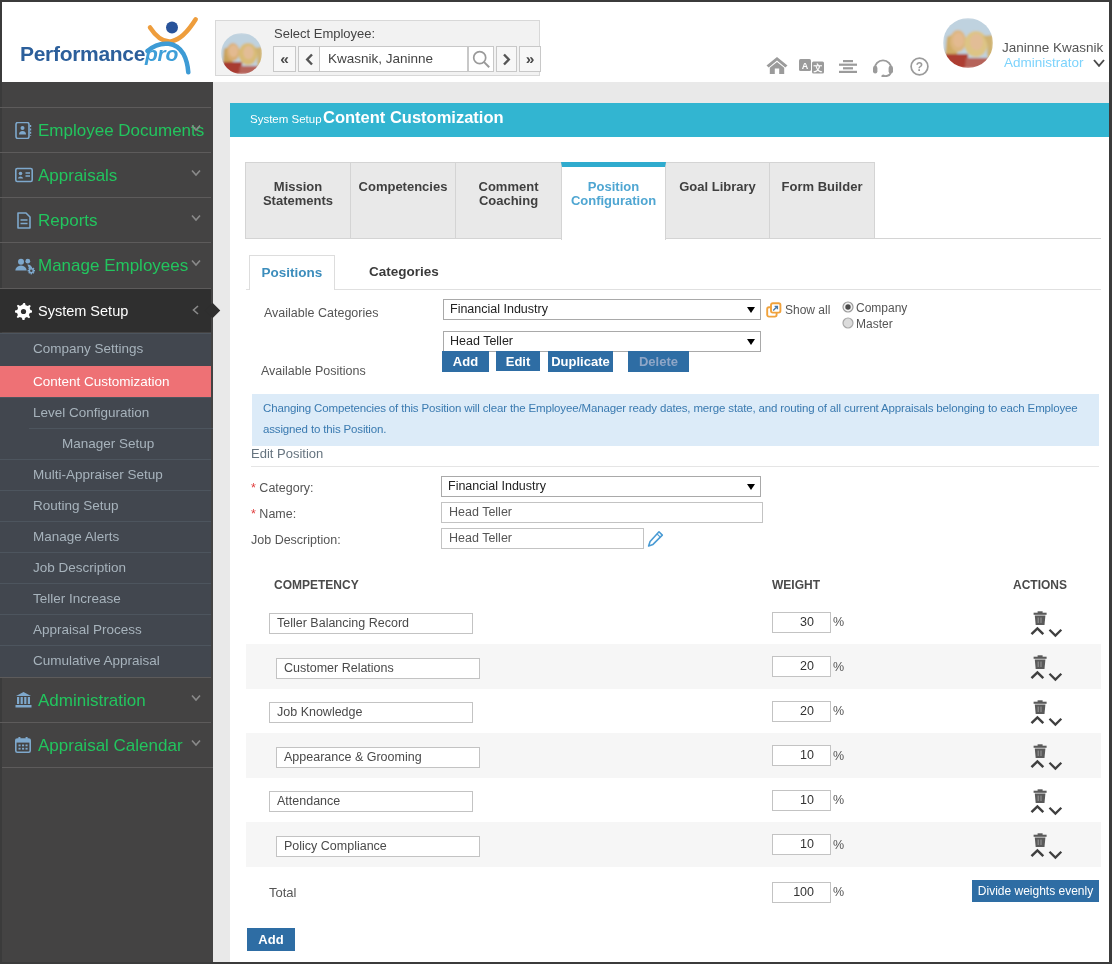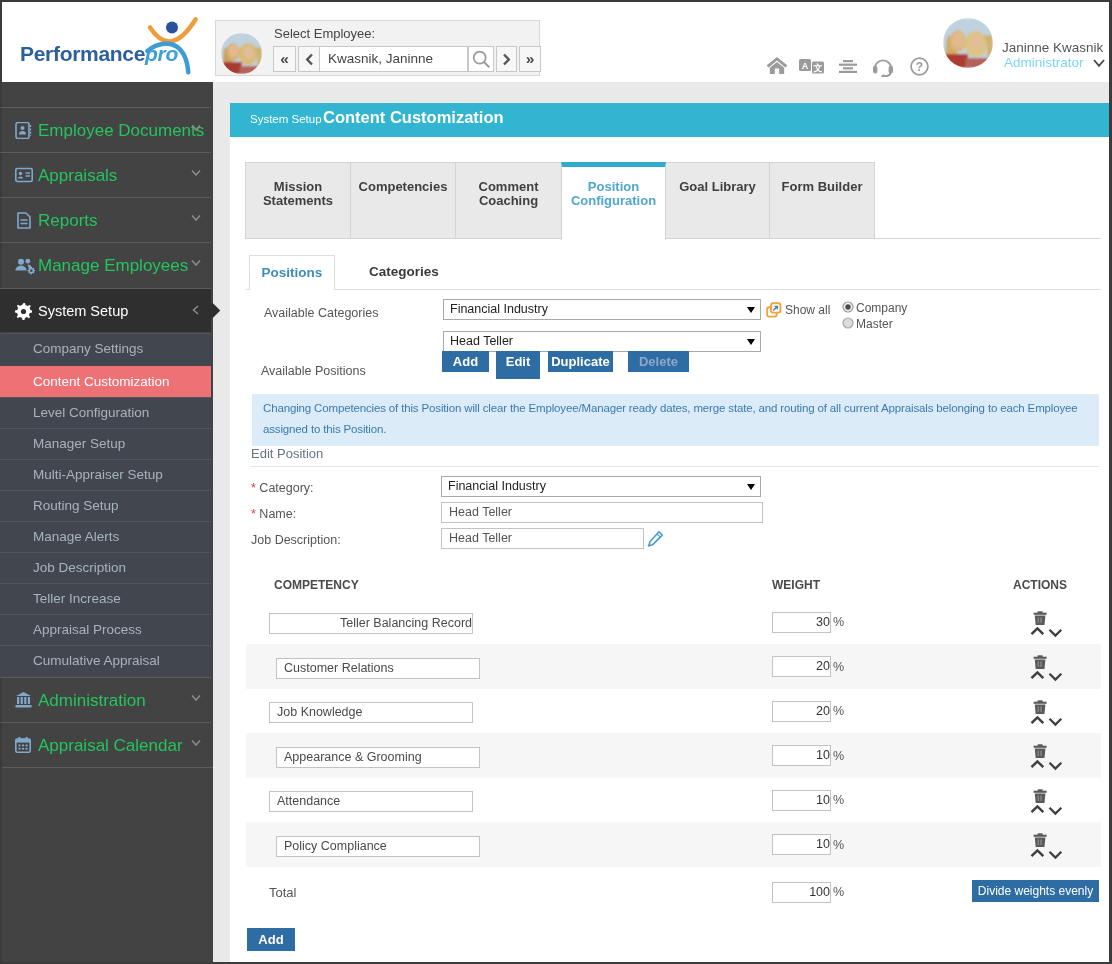--- a/index.html
+++ b/index.html
@@ -67,21 +67,21 @@
 
 #editpos { left:251px; top:446px; font-size:13px; font-weight:normal; color:#66747f; }
 #edithr { left:251px; top:466px; width:848px; height:1px; background:#e5e5e5; }
 
 .red { color:#e03c3c; }
 
 .thead { font-size:12px; font-weight:bold; color:#4a4a4a; }
 .rowband { left:246px; width:855px; height:44.5px; }
 .gray { background:#f6f6f6; }
 .cinp { background:#fff; border:1px solid #c3c3c3; font-size:12.5px; color:#4a4a4a; line-height:19px; padding-left:7px; width:204px; height:21px; }
-.winp { background:#fff; border:1px solid #c3c3c3; font-size:12.5px; color:#333; line-height:19px; text-align:right; padding-right:0; width:59px; height:21px; }
+.winp { background:#fff; border:1px solid #c3c3c3; font-size:12.5px; color:#333; line-height:19px; text-align:right; padding-right:16px; width:59px; height:21px; }
 .pct { font-size:12.5px; color:#555; }
 </style>
 </head>
 <body>
 
 <div id="header" class="abs"></div>
 <div id="logo-text" class="abs">Performance<span class="pro">pro</span></div>
 <svg class="abs" style="left:145px; top:14px;" width="55" height="65" viewBox="0 0 55 65">
   <path d="M5,13.4 Q25.8,45 50.7,5.3" stroke="#ee9d3c" stroke-width="4.5" fill="none" stroke-linecap="round"></path>
   <circle cx="27" cy="13.6" r="6" fill="#28539a"></circle>
@@ -251,21 +251,21 @@
 <div id="submenu" class="abs">
   <div class="sitem" style="top:0;">
       <span class="slabel">Company Settings</span>
     </div>
   <div id="redrow">
       <span class="slabel" style="line-height:31px;">Content Customization</span>
     </div>
   <div class="sitem" style="top:64px;">
       <span class="slabel">Level Configuration</span>
     </div>
-  <div class="sitem" style="top:95px;">
+  <div class="sitem" style="top:95px;margin-left:29px;">
       <span class="slabel">Manager Setup</span>
     </div>
   <div class="sitem" style="top:126px;">
       <span class="slabel">Multi-Appraiser Setup</span>
     </div>
   <div class="sitem" style="top:188px;">
       <span class="slabel">Manage Alerts</span>
     </div>
   <div class="sitem" style="top:157px;">
       <span class="slabel">Routing Setup</span>
@@ -349,21 +349,21 @@
   </svg>
 <div class="abs flabel" style="left:856px; top:301px; font-size:12px;">Company</div>
 <svg class="abs" style="left:842px; top:317px;" width="12" height="12" viewBox="0 0 12 12">
     <circle cx="6" cy="6" r="5" stroke="#a8a8a8" stroke-width="1.2" fill="#dcdcdc"></circle>
   </svg>
 <div class="abs flabel" style="left:856px; top:317px; font-size:12px;">Master</div>
 <div class="abs flabel" style="left:261px; top:338px;margin-top:26px;">Available Positions</div>
 <div class="abs sel" style="left:443px; top:331px; width:318px; height:21px;">Head Teller<span class="arr"></span></div>
 
 <div class="abs btn" style="left:442px; top:351px; width:47px; height:21px; line-height:21px;">Add</div>
-<div class="abs btn" style="left:496px; top:351px; width:44px; height:28px; line-height:21px;">Edit</div>
+<div class="abs btn" style="left:496px; top:351px; width:44px; height:20px; line-height:21px;">Edit</div>
 <div class="abs btn" style="left:548px; top:351px; width:65px; height:21px; line-height:21px;">Duplicate</div>
 <div class="abs btn" style="left:628px; top:351px; width:61px; height:21px; line-height:21px; color:#8fa6c7;">Delete</div>
 
 <div id="infobox" class="abs">Changing Competencies of this Position will clear the Employee/Manager ready dates, merge state, and routing of all current Appraisals belonging to each Employee<br>assigned to this Position.</div>
 
 <div id="editpos" class="abs">Edit Position</div>
 <div id="edithr" class="abs"></div>
 
 <div class="abs flabel" style="left:251px; top:481px;"><span class="red">*</span> Category:</div>
 <div class="abs sel" style="left:441px; top:476px; width:320px; height:21px;">Financial Industry<span class="arr"></span></div>
@@ -378,21 +378,21 @@
 
 <div class="abs thead" style="left:274px; top:578px;">COMPETENCY</div>
 <div class="abs thead" style="left:772px; top:578px;">WEIGHT</div>
 <div class="abs thead" style="left:1013px; top:578px;">ACTIONS</div>
 
 <div class="abs rowband" style="top:599.5px;"></div>
 <div class="abs rowband gray" style="top:644px;"></div>
 <div class="abs rowband gray" style="top:733px;"></div>
 <div class="abs rowband gray" style="top:822px;"></div>
 
-<div class="abs cinp" style="left:269px; top:613px;text-align:right;">Teller Balancing Record</div>
+<div class="abs cinp" style="left:269px; top:613px;">Teller Balancing Record</div>
 <div class="abs winp" style="left:772px; top:611.5px;">30</div>
 <div class="abs pct" style="left:833px; top:615px;">%</div>
 
 <div class="abs cinp" style="left:276px; top:657.5px;">Customer Relations</div>
 <div class="abs winp" style="left:772px; top:656px;">20</div>
 <div class="abs pct" style="left:833px; top:659.5px;">%</div>
 
 <div class="abs cinp" style="left:269px; top:702px;">Job Knowledge</div>
 <div class="abs winp" style="left:772px; top:700.5px;">20</div>
 <div class="abs pct" style="left:833px; top:704px;">%</div>

